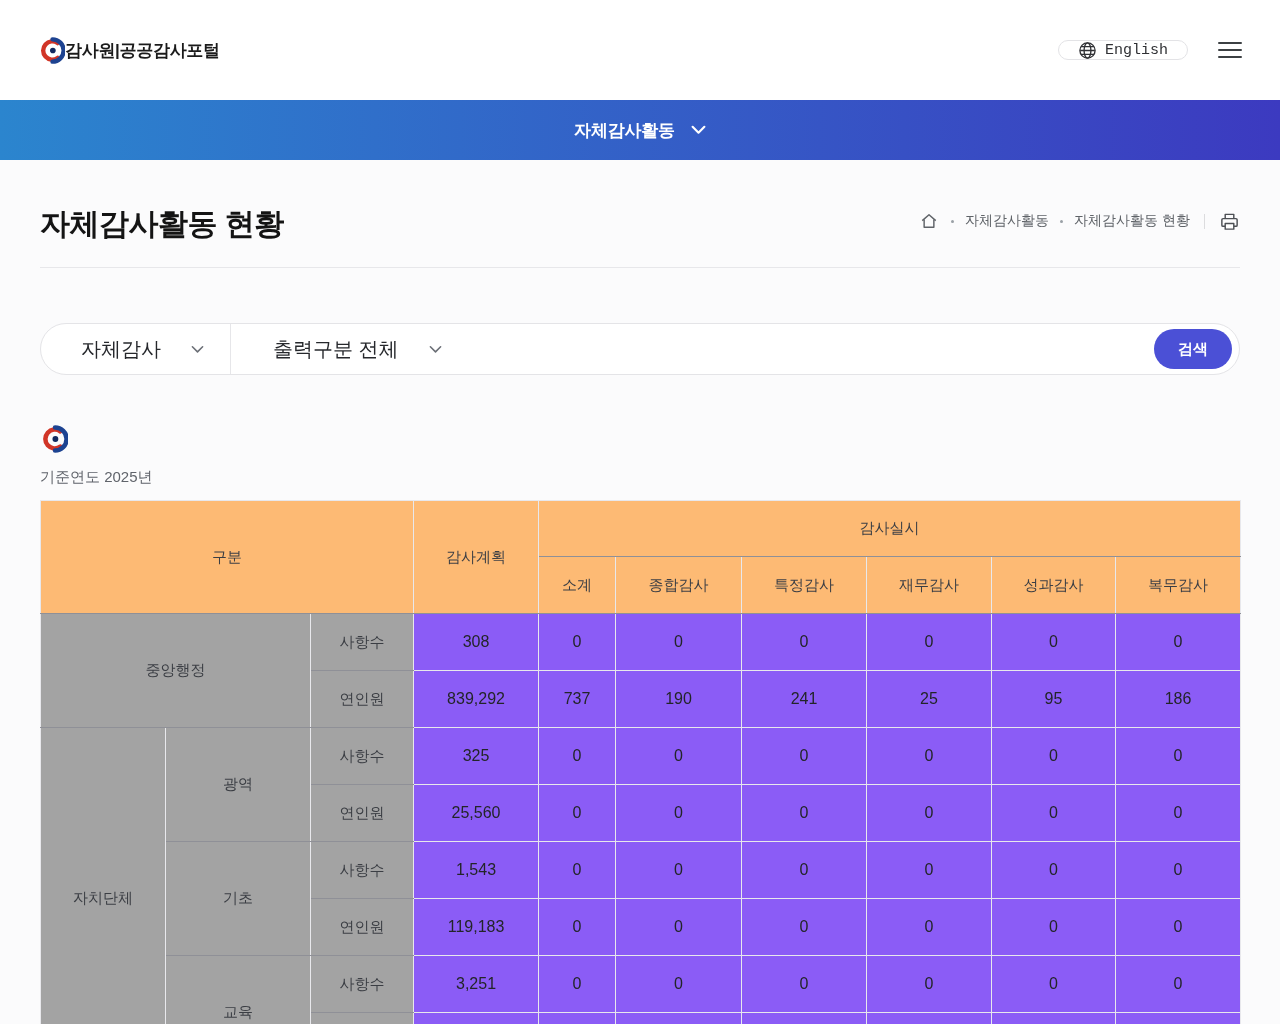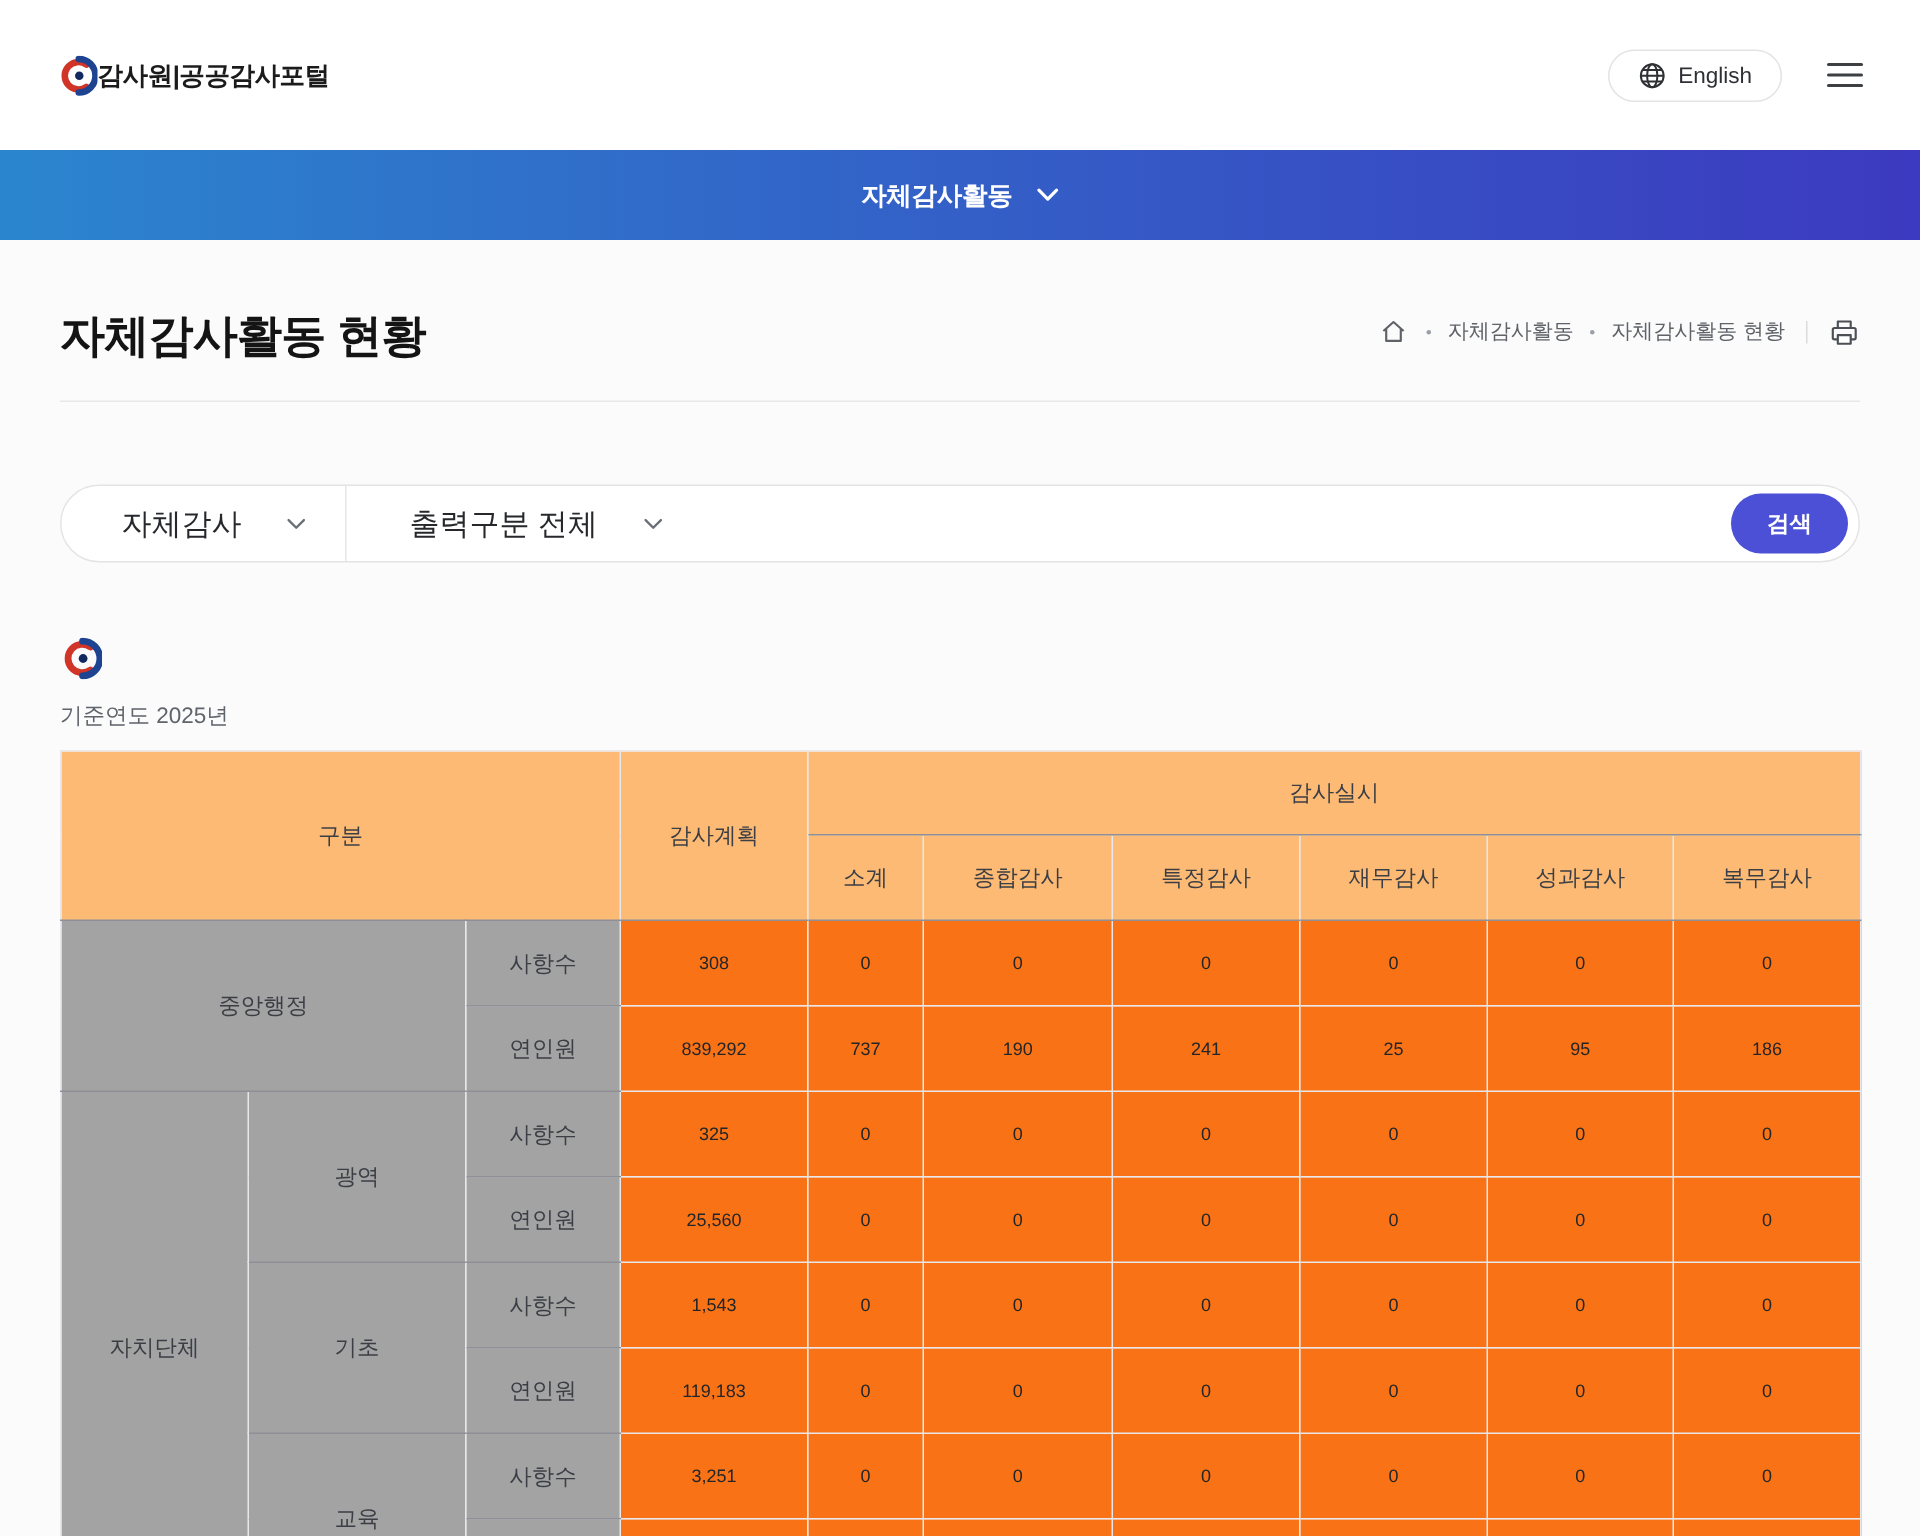--- a/index.html
+++ b/index.html
@@ -12,23 +12,23 @@
   
   .topbar {
     height:100px; background:#ffffff;
     display:flex; align-items:center; justify-content:space-between;
     padding:0 38px;
   }
   .brand { display:flex; align-items:center; gap:0; cursor:pointer; }
   .brand-text { font-size:17px; font-weight:700; color:#1b1b1b; letter-spacing:-0.3px; }
   .top-right { display:flex; align-items:center; gap:30px; }
   .english-btn {
-    display:flex; align-items:center; gap:8px; height:35px; padding:0 19px;
+    display:flex; align-items:center; gap:8px; height:20px; padding:0 19px;
     border:1px solid #e3e3e6; border-radius:19px; background:#fff;
-    font-size:15px; color:#2f3034; cursor:pointer; font-family:Liberation Sans, sans-serif;
+    font-size:15px; color:#2f3034; cursor:pointer; font-family:Liberation Mono, monospace;
   }
   .hamburger { width:24px; display:flex; flex-direction:column; gap:5px; cursor:pointer; }
   .hamburger span { display:block; height:2px; background:#3c4043; border-radius:1px; }
   
   .navbar {
     height:60px;
     background:linear-gradient(90deg, var(--nav-gradient-start), var(--nav-gradient-end));
     display:flex; align-items:center; justify-content:center;
   }
   .nav-item { display:flex; align-items:center; gap:16px; color:#fff; cursor:pointer; }
@@ -71,21 +71,21 @@
     border-collapse:collapse; table-layout:fixed; width:1200px;
     margin-top:13px; font-size:15px; background:#fff;
   }
   .stat-table th, .stat-table td {
     border:1px solid #e8e8ec; text-align:center; vertical-align:middle; padding:0;
   }
   .stat-table th {
     background:#fdba74; font-weight:400; color:#3b3e44;
   }
   .stat-table td.gray { background:#a3a3a3; color:#3b3e44; }
-  .stat-table td.val { background:#f97316; color:#232528; font-size:12px; }
+  .stat-table td.val { background:#8b5cf6; color:#232528; font-size:16px; }
   .dark-b { border-bottom:1px solid #8f9097 !important; }
   tr.hrow1 { height:56px; }
   tr.hrow2 { height:57px;padding-left:48px; }
   tr.drow  { height:57px; }
 </style>
 </head>
 <body>
 
 <div class="topbar">
   <div class="brand">

